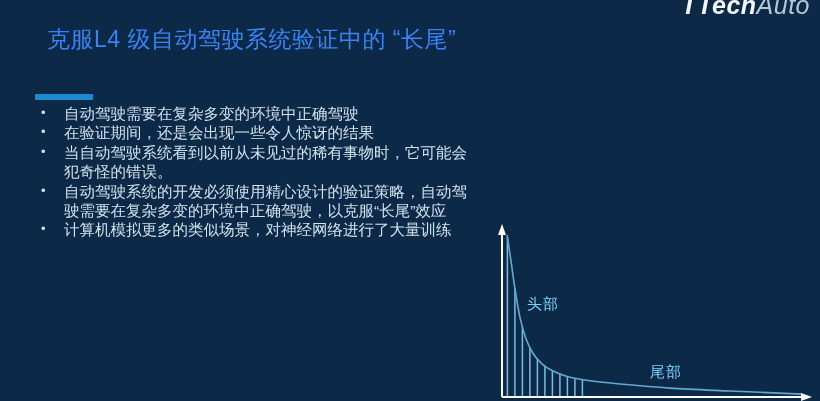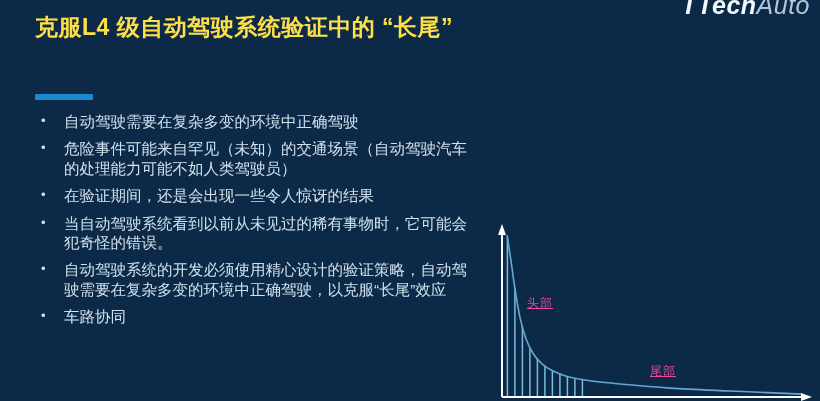--- a/index.html
+++ b/index.html
@@ -10,62 +10,61 @@
     overflow:hidden;position:relative;
   }
   .slide{position:absolute;inset:0;}
   .logo{
     position:absolute;top:-9px;right:10px;
     font-style:italic;font-size:25px;letter-spacing:.5px;white-space:nowrap;
   }
   .logo-bold{font-weight:bold;color:#f4f8fb;}
   .logo-light{font-weight:300;color:#b6c5d3;}
   .title{
-    position:absolute;left:35px;top:12px;margin:0;
-    font-size:23px;font-weight:bold;color:#fde047;letter-spacing:.5px;
+    position:absolute;left:35px;top:12px;margin:12px;
+    font-size:23px;font-weight:normal;color:#3b82f6;letter-spacing:.5px;
   }
   .accent-bar{
     position:absolute;left:35px;top:94px;width:58px;height:6px;
     background:#1b8ad2;border-radius:1px;
   }
   .bullets{
     position:absolute;left:38px;top:104px;width:430px;
     margin:0;padding:0;list-style:none;
     color:#d2e1ee;font-size:15.5px;line-height:1.25;
   }
-  .bullets li{position:relative;padding-left:26px;margin-top:8px;}
+  .bullets li{position:relative;padding-left:26px;}
   .bullets li::before{
     content:"\2022";position:absolute;left:3px;top:1px;font-size:13px;color:#d2e1ee;
   }
   .chart{position:absolute;left:490px;top:220px;width:330px;height:181px;}
   .chart svg{position:absolute;left:0;top:0;}
-  .chart-label{position:absolute;color:#ec4899;font-size:12px;letter-spacing:1px;text-decoration:underline;}
+  .chart-label{position:absolute;color:#7dd3fc;font-size:15px;letter-spacing:1px;}
   .chart-label.head{left:37px;top:75px;}
   .chart-label.tail{left:160px;top:143px;}
 </style>
 </head>
 <body>
 
 <div class="slide">
 
   <div class="logo">
     <span class="logo-bold">TTech</span><span class="logo-light">Auto</span>
   </div>
 
   <h1 class="title">克服L4 级自动驾驶系统验证中的 “长尾”</h1>
 
   <div class="accent-bar"></div>
 
   <ul class="bullets">
       <li>自动驾驶需要在复杂多变的环境中正确驾驶</li>
-      <li>危险事件可能来自罕见（未知）的交通场景（自动驾驶汽车的处理能力可能不如人类驾驶员）</li>
       <li>在验证期间，还是会出现一些令人惊讶的结果</li>
       <li>当自动驾驶系统看到以前从未见过的稀有事物时，它可能会犯奇怪的错误。</li>
       <li>自动驾驶系统的开发必须使用精心设计的验证策略，自动驾驶需要在复杂多变的环境中正确驾驶，以克服“长尾”效应</li>
-      <li>车路协同</li>
+      <li>计算机模拟更多的类似场景，对神经网络进行了大量训练</li>
     </ul>
 
   <div class="chart">
     <svg id="chart-svg" width="330" height="181" viewBox="0 0 330 181">
         <line x1="17.4" y1="177" x2="17.4" y2="16.993846153846135" stroke="#7abde1" stroke-width="1.5"></line>
         <line x1="24.9" y1="177" x2="24.9" y2="68.46" stroke="#7abde1" stroke-width="1.5"></line>
         <line x1="32.400000000000006" y1="177" x2="32.400000000000006" y2="106.04400000000001" stroke="#7abde1" stroke-width="1.5"></line>
         <line x1="39.9" y1="177" x2="39.9" y2="126.92086956521739" stroke="#7abde1" stroke-width="1.5"></line>
         <line x1="47.4" y1="177" x2="47.4" y2="138.525" stroke="#7abde1" stroke-width="1.5"></line>
         <line x1="54.9" y1="177" x2="54.9" y2="145.76027027027027" stroke="#7abde1" stroke-width="1.5"></line>

